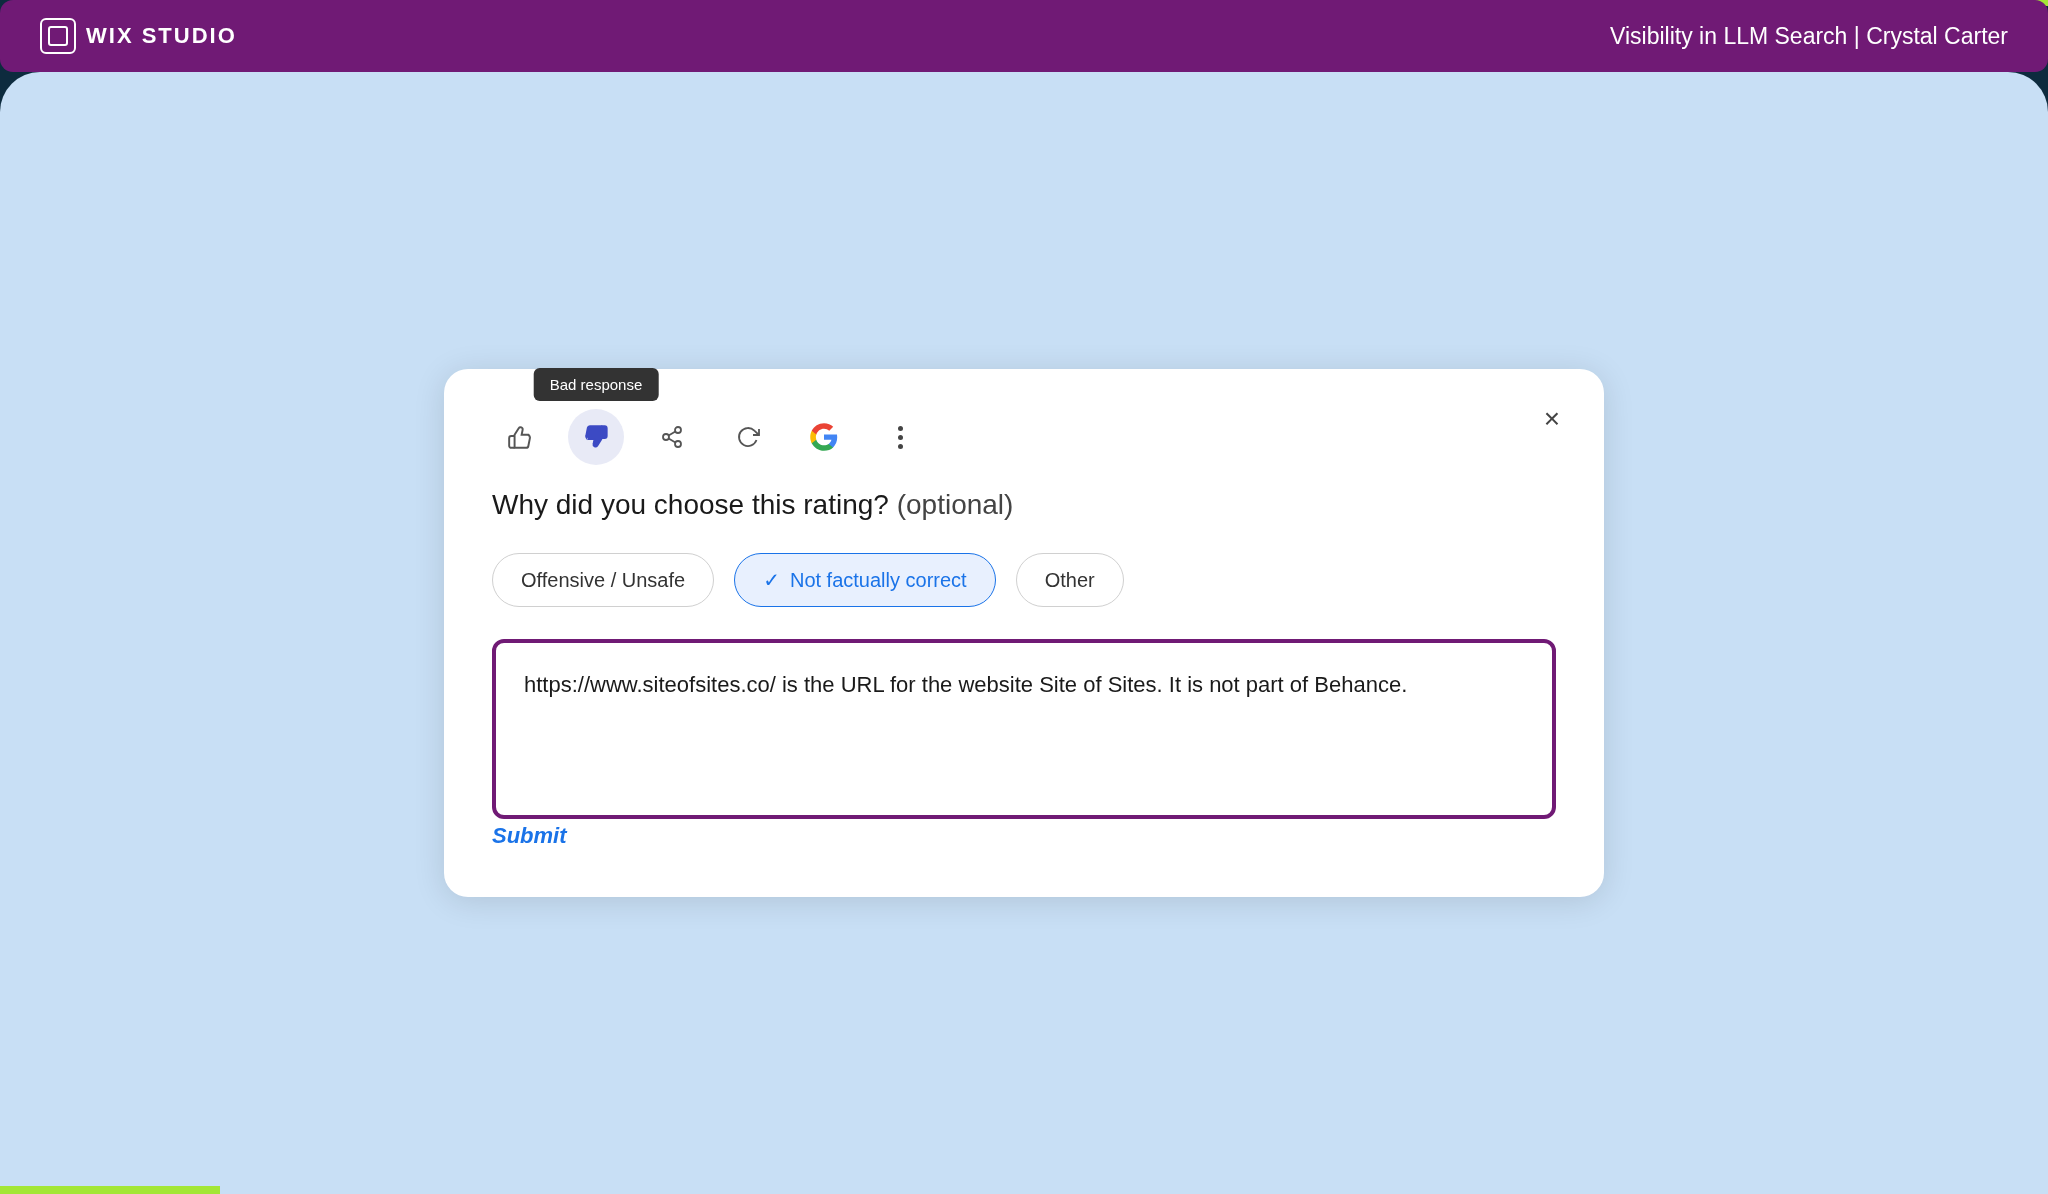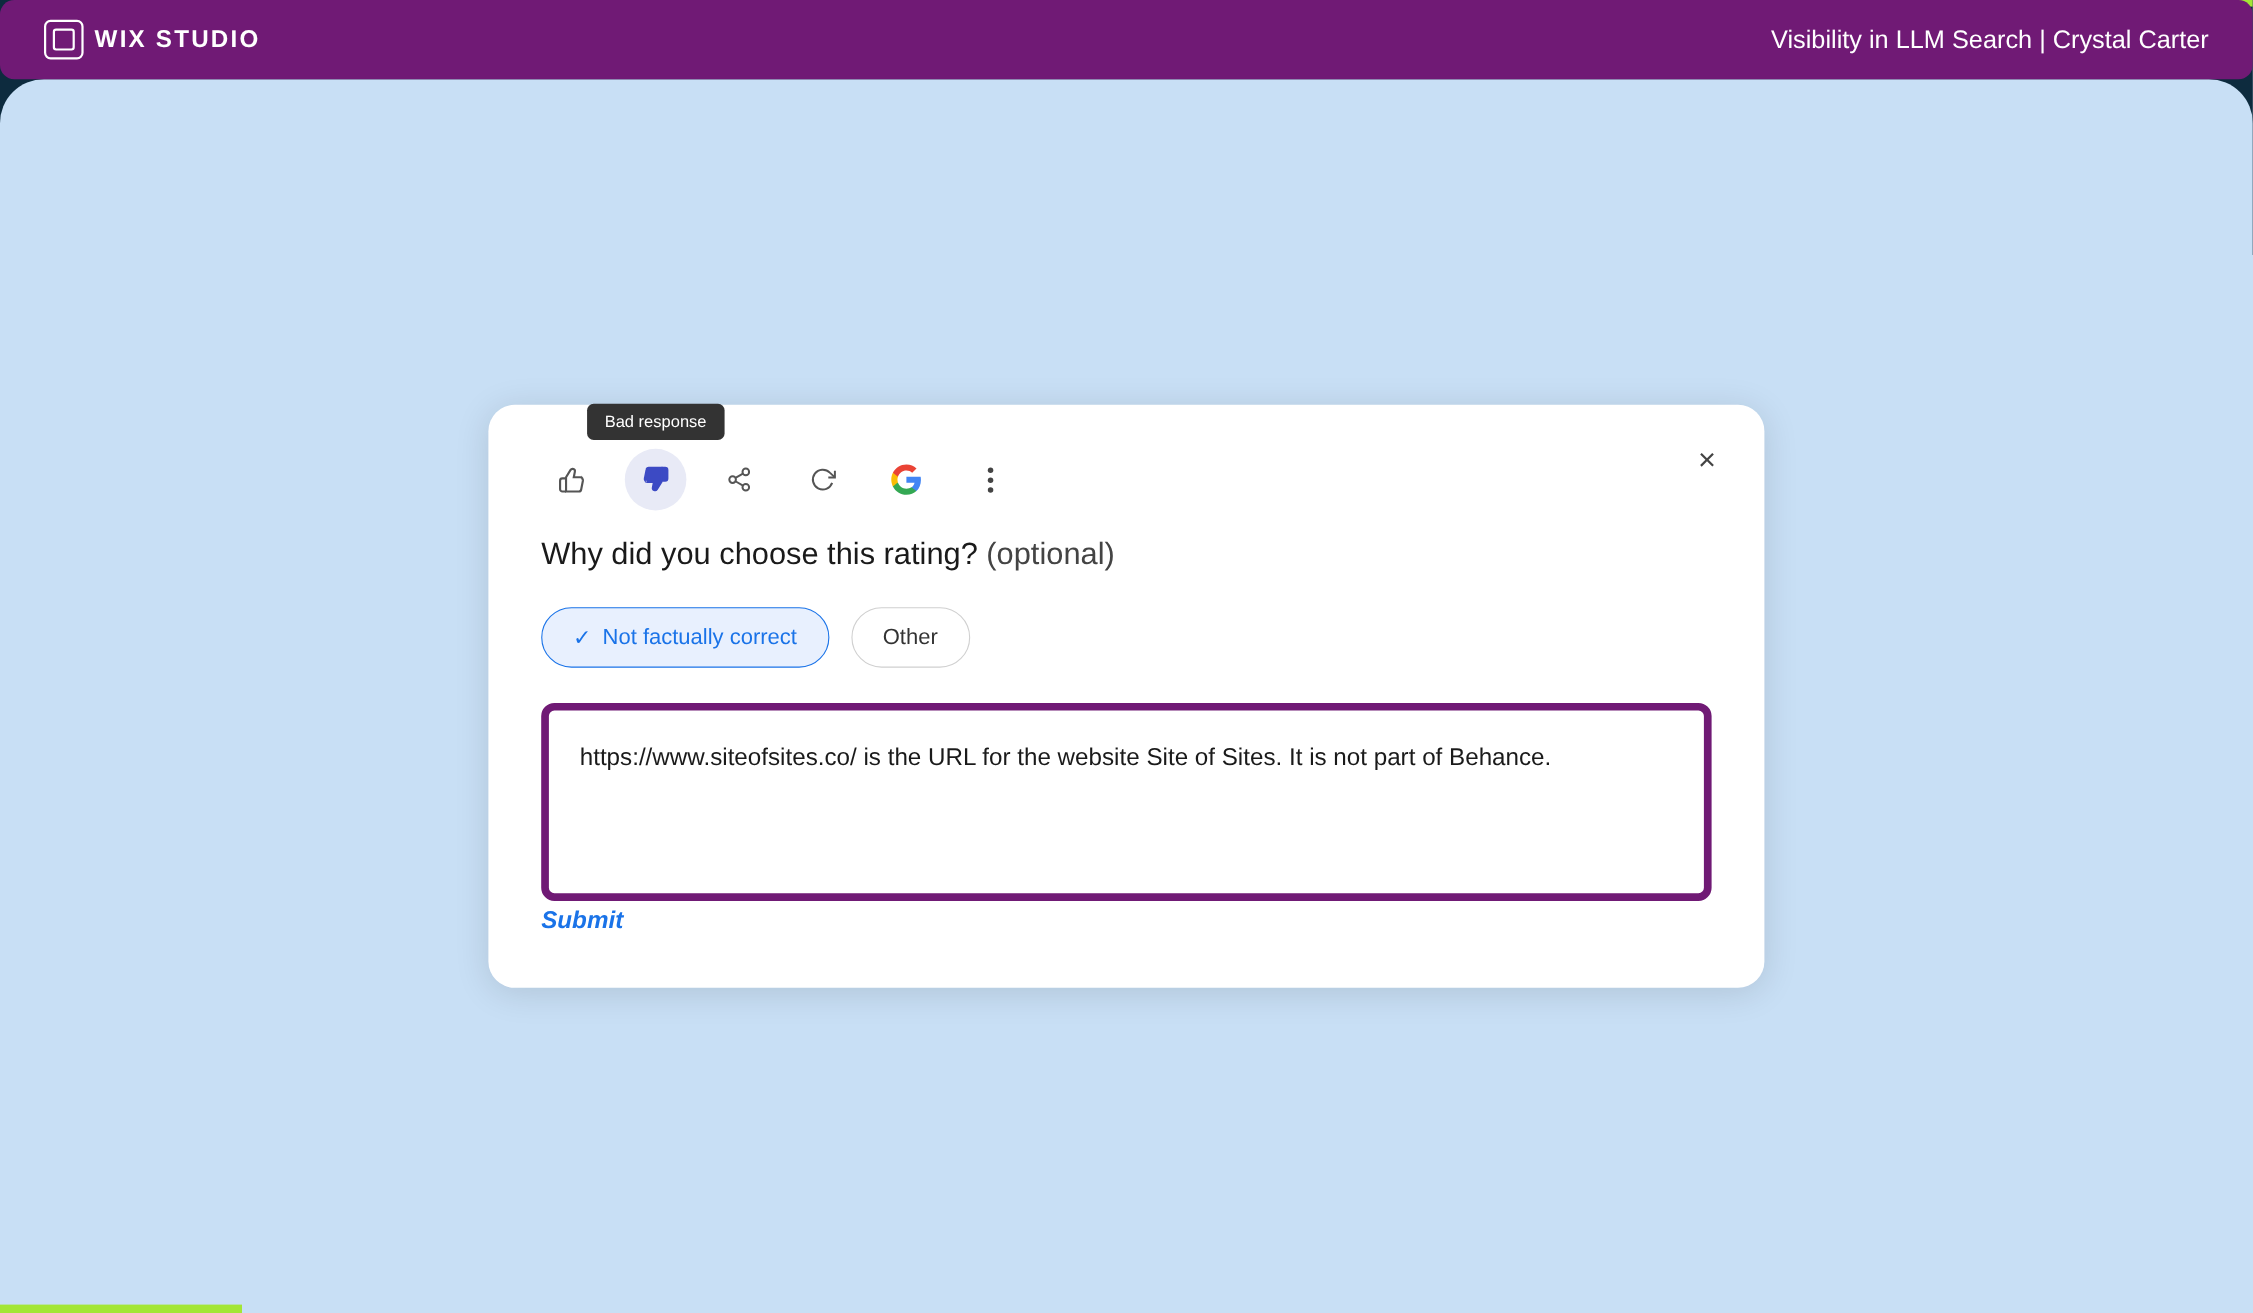--- a/index.html
+++ b/index.html
@@ -215,21 +215,21 @@
     }
 
     .rating-option .check {
       color: #1a73e8;
       font-size: 20px;
     }
 
     
     .feedback-textarea {
       width: 100%;
-      border: 7px solid #701a75;
+      border: 4px solid #701a75;
       border-radius: 12px;
       padding: 24px 28px;
       font-size: 22px;
       line-height: 1.6;
       color: #1a1a1a;
       resize: none;
       outline: none;
       min-height: 180px;
       font-family: inherit;
     }
@@ -354,20 +354,23 @@
     <h2 class="question-heading">
       <span>Why did you choose this rating?</span>
       <span class="question-optional">(optional)</span>
     </h2>
 
     
     <button class="close-btn">×</button>
 
     
     <div class="rating-options">
+      <button class="rating-option">
+        <span>Offensive / Unsafe</span>
+      </button>
       <button class="rating-option selected">
         <span class="check">✓</span>
         <span>Not factually correct</span>
       </button>
       <button class="rating-option">
         <span>Other</span>
       </button>
     </div>
 
     

